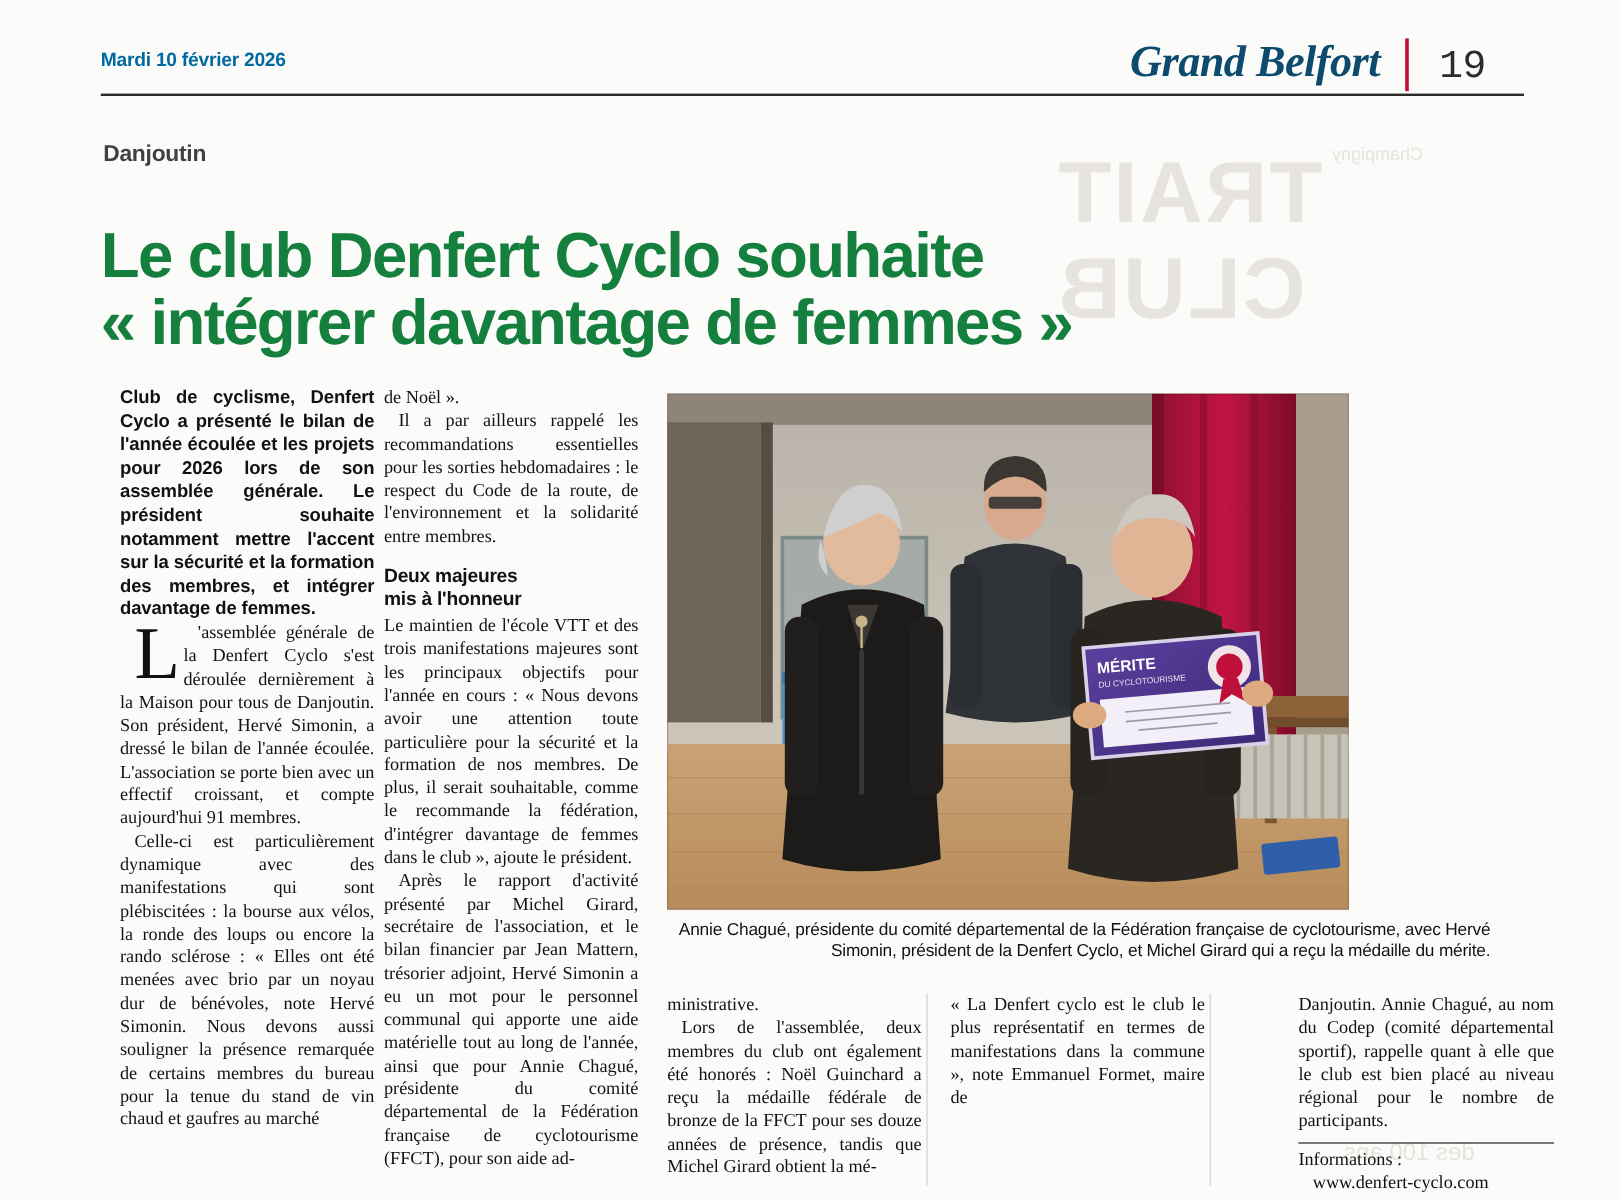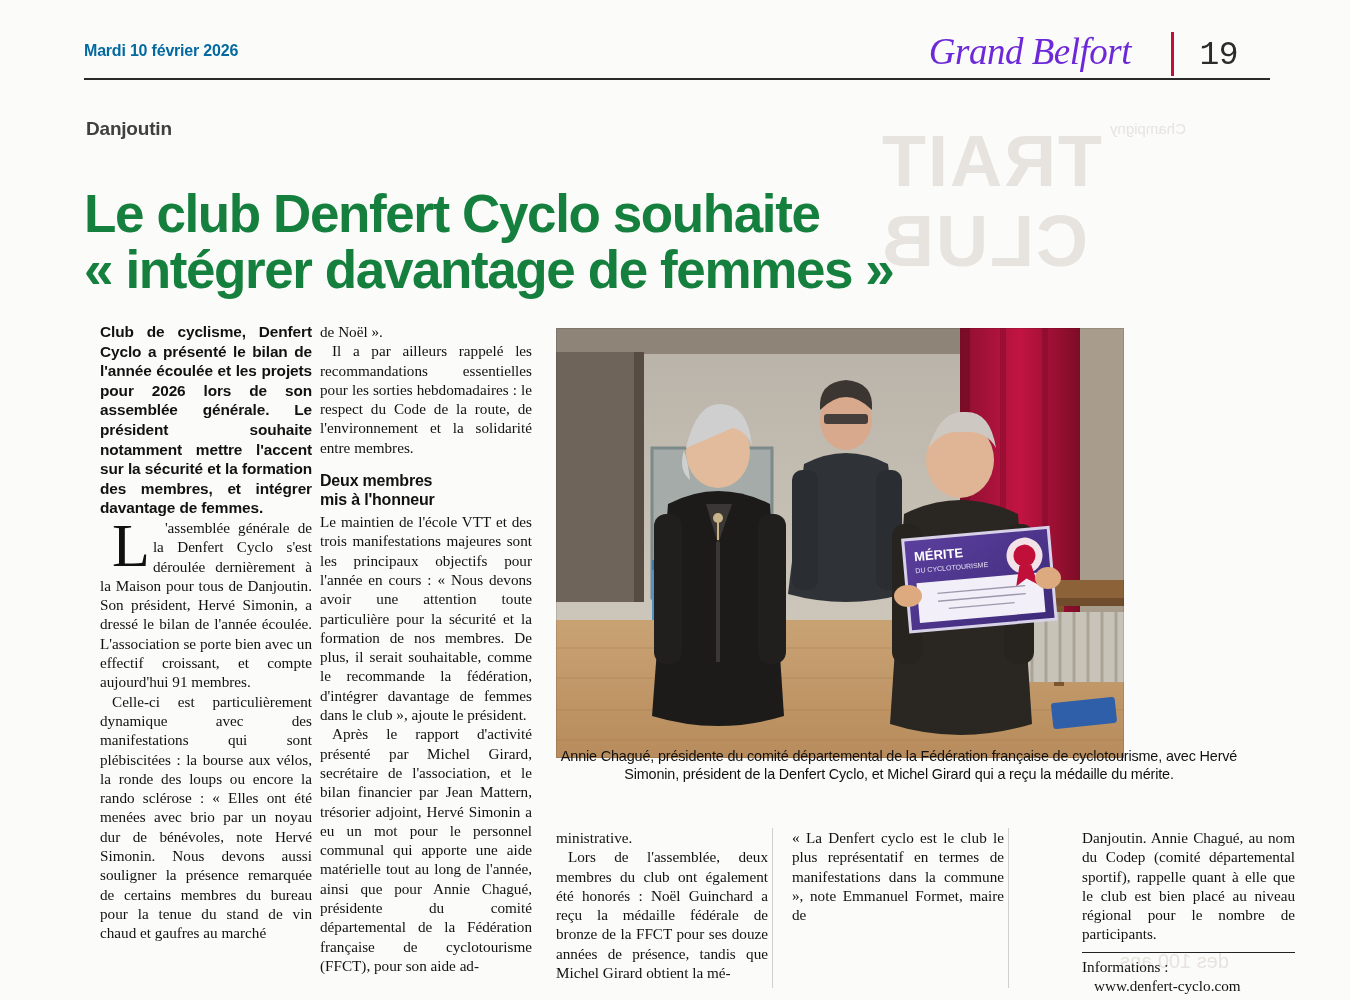--- a/index.html
+++ b/index.html
@@ -34,27 +34,27 @@
     left: 0;
     top: 12px;
     font-family: "Liberation Sans", sans-serif;
     font-weight: bold;
     font-size: 16px;
     letter-spacing: -0.2px;
     color: #0369a1;
   }
   .masthead-section {
     position: absolute;
-    right: 135px;
+    right: 116px;
     top: 0px;
     font-family: "Liberation Serif", serif;
-    font-weight: normal;
+    font-weight: bold;
     font-style: italic;
     font-size: 37px;
-    color: #6d28d9;
+    color: #0c4a6e;
     letter-spacing: -0.5px;
     white-space: nowrap;
   }
   .masthead-divider {
     position: absolute;
     right: 92px;
     top: 2px;
     width: 3px;
     height: 44px;
     background: #c0103a;
@@ -160,27 +160,27 @@
     width: 568px;
     height: 430px;
     overflow: hidden;
     background: #6a5a50;
   }
   .photo-svg { display: block; width: 568px; height: 430px; }
 
   .caption {
     position: absolute;
     left: 556px;
-    top: 747px;
+    top: 766px;
     width: 686px;
     font-family: "Liberation Sans", sans-serif;
     font-size: 14.4px;
     line-height: 18.4px;
     color: #111;
-    text-align: center;
+    text-align: right;
     letter-spacing: -0.15px;
   }
 
   
   .colrule {
     position: absolute;
     top: 828px;
     width: 1px;
     height: 160px;
     background: #cfcfcf;
@@ -237,21 +237,21 @@
   <div class="col col1">
     <p class="standfirst">Club de cyclisme, Denfert Cyclo a présenté le bilan de l'année écoulée et les projets pour 2026 lors de son assemblée générale. Le président souhaite notamment mettre l'accent sur la sécurité et la formation des membres, et intégrer davantage de femmes.</p>
     <p class="dropcap-para"><span class="dropcap">L</span><span>'assemblée générale de la Denfert Cyclo s'est déroulée dernièrement à la Maison pour tous de Danjoutin. Son président, Hervé Simonin, a dressé le bilan de l'année écoulée. L'association se porte bien avec un effectif croissant, et compte aujourd'hui 91 membres.</span></p>
     <p>Celle-ci est particulièrement dynamique avec des manifestations qui sont plébiscitées : la bourse aux vélos, la ronde des loups ou encore la rando sclérose : « Elles ont été menées avec brio par un noyau dur de bénévoles, note Hervé Simonin. Nous devons aussi souligner la présence remarquée de certains membres du bureau pour la tenue du stand de vin chaud et gaufres au marché</p>
   </div>
 
   <div class="col col2">
     <p>de Noël ».</p>
     <p>Il a par ailleurs rappelé les recommandations essentielles pour les sorties hebdomadaires : le respect du Code de la route, de l'environnement et la solidarité entre membres.</p>
     <div class="subhead">
-      <span>Deux membres</span><br>
+      <span>Deux majeures</span><br>
       <span>mis à l'honneur</span>
     </div>
     <p>Le maintien de l'école VTT et des trois manifestations majeures sont les principaux objectifs pour l'année en cours : « Nous devons avoir une attention toute particulière pour la sécurité et la formation de nos membres. De plus, il serait souhaitable, comme le recommande la fédération, d'intégrer davantage de femmes dans le club », ajoute le président.</p>
     <p>Après le rapport d'activité présenté par Michel Girard, secrétaire de l'association, et le bilan financier par Jean Mattern, trésorier adjoint, Hervé Simonin a eu un mot pour le personnel communal qui apporte une aide matérielle tout au long de l'année, ainsi que pour Annie Chagué, présidente du comité départemental de la Fédération française de cyclotourisme (FFCT), pour son aide ad-</p>
   </div>
 
   <div class="photo-wrap">
     <svg class="photo-svg" viewBox="0 0 568 430" preserveAspectRatio="xMidYMid slice">
       <defs>
         <linearGradient id="wallg" x1="0" y1="0" x2="0" y2="1">

